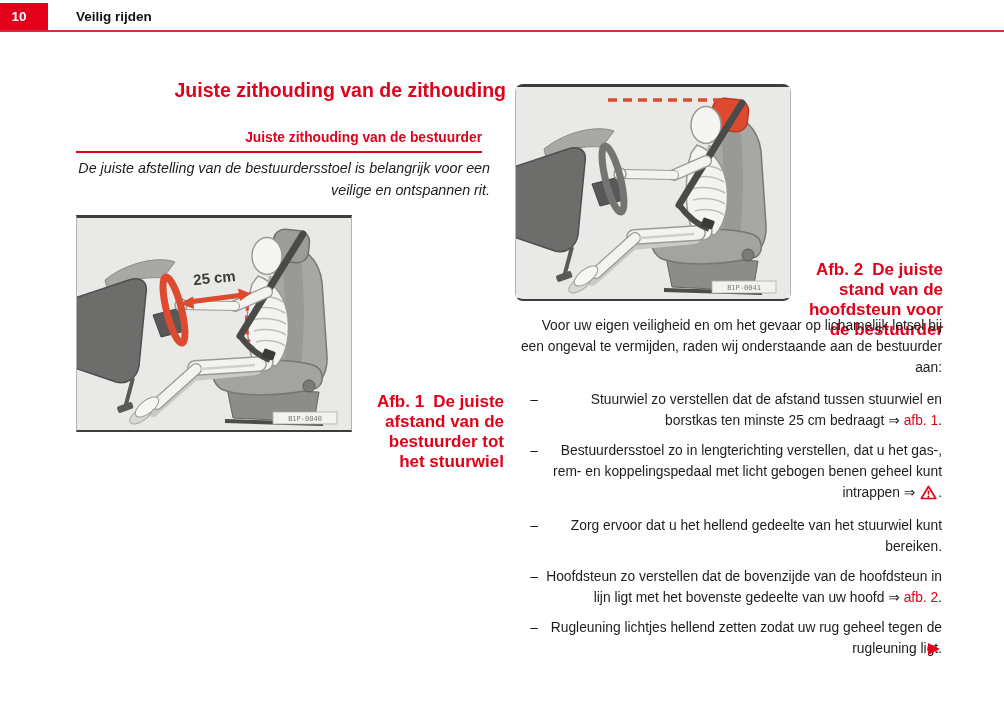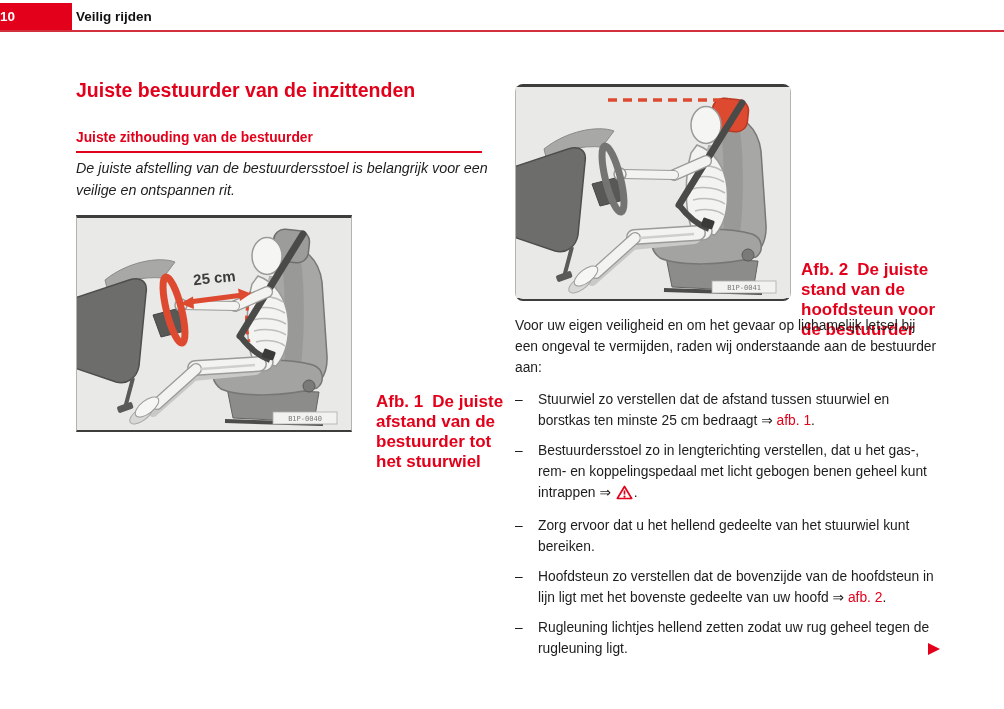--- a/index.html
+++ b/index.html
@@ -7,26 +7,26 @@
     --rule-red:#d2303c;
     --ill-red:#dd4a30;
     --ink:#1d1d1b;
   }
   html,body{margin:0;padding:0;}
   body{
     width:1004px;height:709px;position:relative;background:#ffffff;
     font-family:"Liberation Sans", sans-serif;color:var(--ink);
     overflow:hidden;
   }
-  .abs{position:absolute;}
+  .abs{position:absolute;text-align:right;}
 
   
   #pagenum-box{
-    left:0;top:3px;width:72px;height:27px;background:var(--red);
-    color:#fff;font-weight:bold;font-size:13.5px;text-align:left;
+    left:0;top:3px;width:48px;height:27px;background:var(--red);
+    color:#fff;font-weight:bold;font-size:13.5px;text-align:center;
     line-height:27px;padding-right:10px;box-sizing:border-box;
   }
   #section-title{left:76px;top:9px;font-weight:bold;font-size:13.5px;color:#111;}
   #header-rule{left:0;top:30px;width:1004px;height:2px;background:var(--rule-red);}
 
   
   #page-title{left:76px;top:79px;width:430px;font-size:19.5px;font-weight:bold;color:var(--red);}
   #section-heading{
     left:76px;top:130px;width:406px;font-size:13.8px;font-weight:bold;color:var(--red);
     padding-bottom:6px;border-bottom:2px solid var(--red);
@@ -61,21 +61,21 @@
 </style>
 </head>
 <body>
 
 <div class="abs" id="pagenum-box">
   <span>10</span>
 </div>
 <div class="abs" id="section-title">Veilig rijden</div>
 <div class="abs" id="header-rule"></div>
 
-<h1 class="abs" id="page-title" style="margin:0">Juiste bestuurder van de inzittenden</h1>
+<h1 class="abs" id="page-title" style="margin:0">Juiste zithouding van de zithouding</h1>
 
 <h2 class="abs" id="section-heading" style="margin:0">Juiste zithouding van de bestuurder</h2>
 
 <div class="abs" id="intro">De juiste afstelling van de bestuurdersstoel is belangrijk voor een veilige en ontspannen rit.</div>
 
 <div class="abs figure" id="figure1">
   <svg width="274" height="211" viewBox="0 0 274 211">
     <rect x="0" y="0" width="274" height="211" fill="#e9e9e7"></rect>
 
     <path d="M28,62 C50,44 82,38 98,44 L86,60 C66,58 44,64 30,70 Z" fill="#a8a8a6" stroke="#8a8a88" stroke-width="1"></path>

